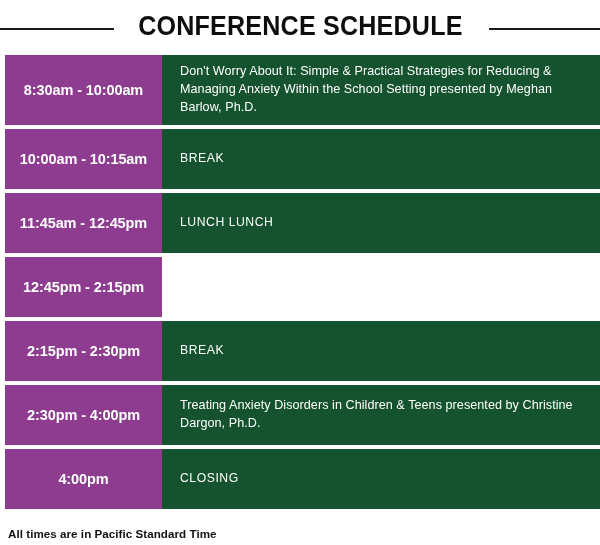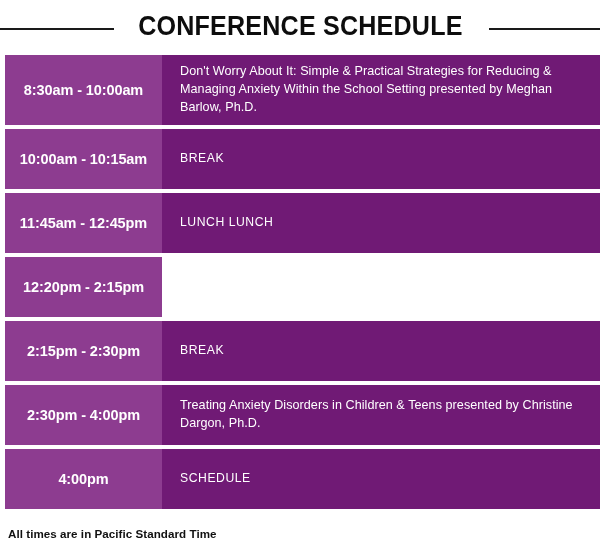--- a/index.html
+++ b/index.html
@@ -71,21 +71,21 @@
     display: flex;
     align-items: center;
     justify-content: center;
     text-align: center;
     padding: 22px 4px;
     box-sizing: border-box;
     letter-spacing: -0.1px;
   }
   .desc-cell {
     flex: 1 1 auto;
-    background: #701a75;
+    background: #14532d;
     color: #ffffff;
     display: flex;
     align-items: center;
     padding: 8px 10px 8px 18px;
     box-sizing: border-box;
     font-size: 12.6px;
     line-height: 1.42;
     letter-spacing: 0.05px;
   }
   .desc-cell.break-label {
@@ -130,35 +130,35 @@
       <div class="desc-cell break-label">BREAK</div>
     </div>
 
 
     <div class="row short">
       <div class="time-cell">11:45am - 12:45pm</div>
       <div class="desc-cell break-label">LUNCH LUNCH</div>
     </div>
 
     <div class="row medium">
-      <div class="time-cell">12:20pm - 2:15pm</div>
+      <div class="time-cell">12:45pm - 2:15pm</div>
     </div>
 
     <div class="row short">
       <div class="time-cell">2:15pm - 2:30pm</div>
       <div class="desc-cell break-label">BREAK</div>
     </div>
 
     <div class="row medium">
       <div class="time-cell">2:30pm - 4:00pm</div>
       <div class="desc-cell">Treating Anxiety Disorders in Children &amp; Teens presented by Christine Dargon, Ph.D.</div>
     </div>
 
     <div class="row short">
       <div class="time-cell">4:00pm</div>
-      <div class="desc-cell break-label">SCHEDULE</div>
+      <div class="desc-cell break-label">CLOSING</div>
     </div>
 
   </div>
 
   <div class="footer">All times are in Pacific Standard Time</div>
 
 </div>
 
 </body></html>

